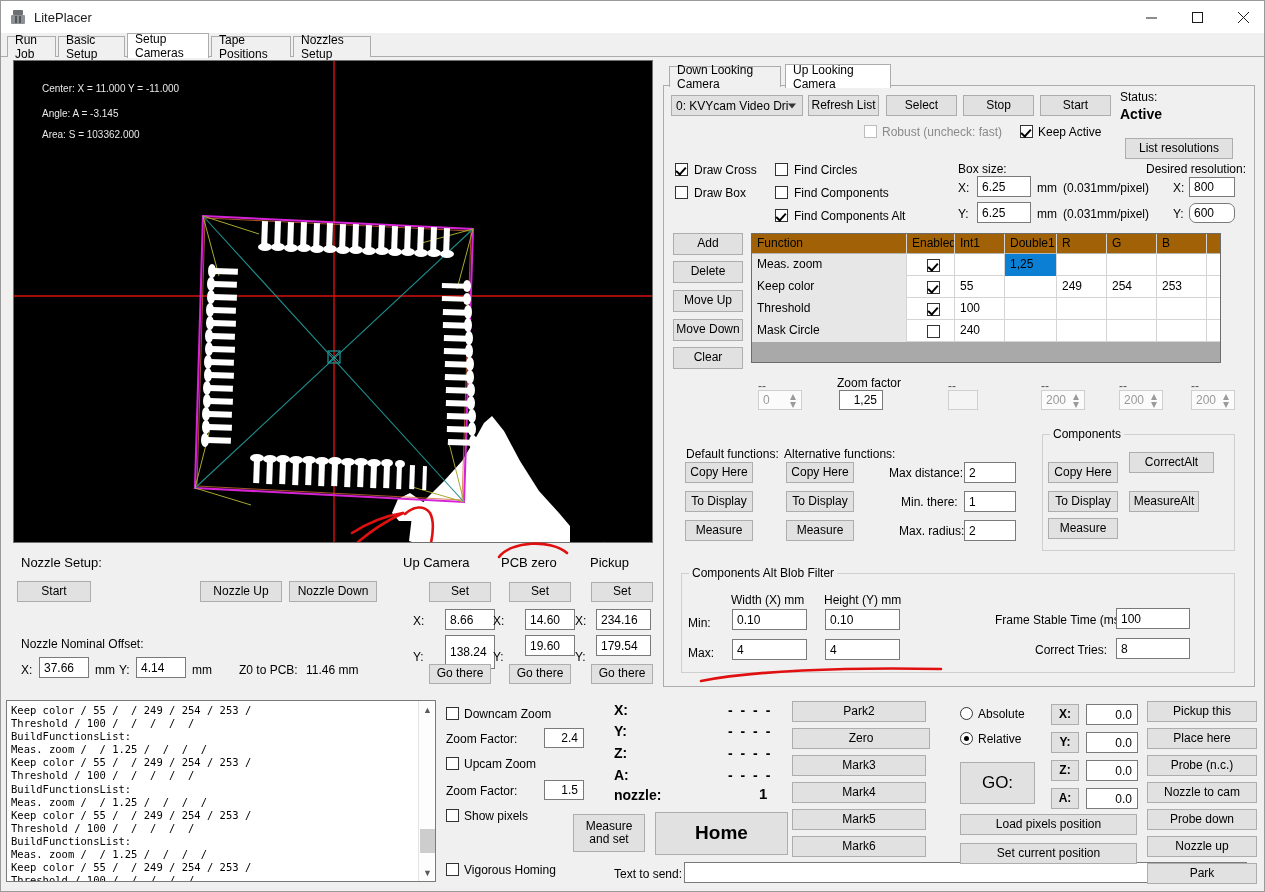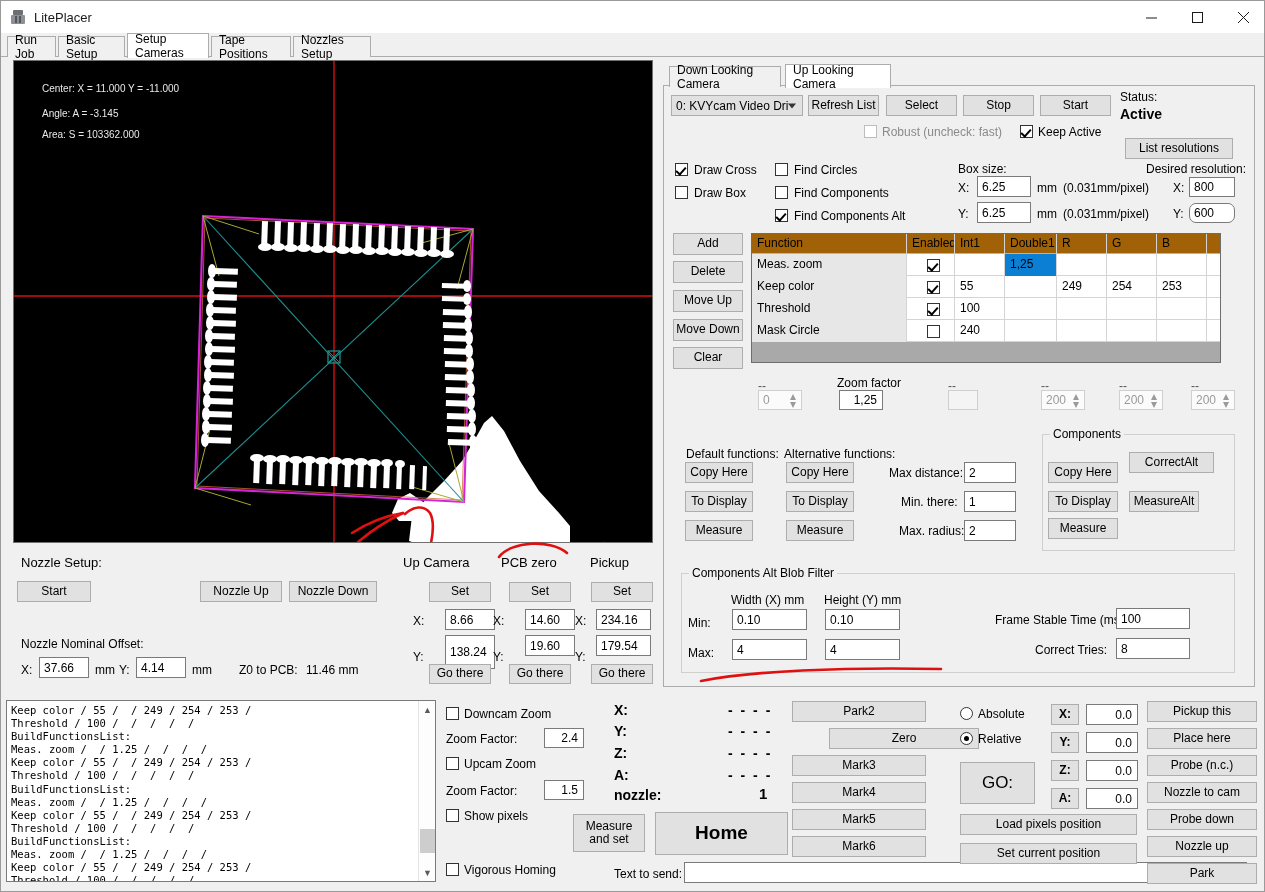--- a/index.html
+++ b/index.html
@@ -683,21 +683,21 @@
   <div class="btn" style="left:572px; top:813px; width:72px; height:38px; flex-direction:column;">
     <span>Measure</span>
     <span>and set</span>
   </div>
   <div class="btn" style="left:654px; top:811px; width:133px; height:43px; font-size:19px; font-weight:bold;">Home</div>
 
   <div class="lbl" style="left:613px; top:866px;">Text to send:</div>
   <div class="tbox" style="left:683px; top:861px; width:563px; height:21px;"></div>
 
   <div class="btn" style="left:791px; top:700px; width:134px; height:21px;">Park2</div>
-  <div class="btn" style="left:828px; top:727px; width:150px; height:21px;">Zero</div>
+  <div class="btn" style="left:791px; top:727px; width:138px; height:21px;">Zero</div>
   <div class="btn" style="left:791px; top:754px; width:134px; height:21px;">Mark3</div>
   <div class="btn" style="left:791px; top:781px; width:134px; height:21px;">Mark4</div>
   <div class="btn" style="left:791px; top:808px; width:134px; height:21px;">Mark5</div>
   <div class="btn" style="left:791px; top:835px; width:134px; height:21px;">Mark6</div>
 
   <div class="rad" style="left:959px; top:706px;"></div>
   <div class="lbl" style="left:977px; top:706px;">Absolute</div>
   <div class="rad sel" style="left:959px; top:731px;"></div>
   <div class="lbl" style="left:977px; top:731px;">Relative</div>
 

